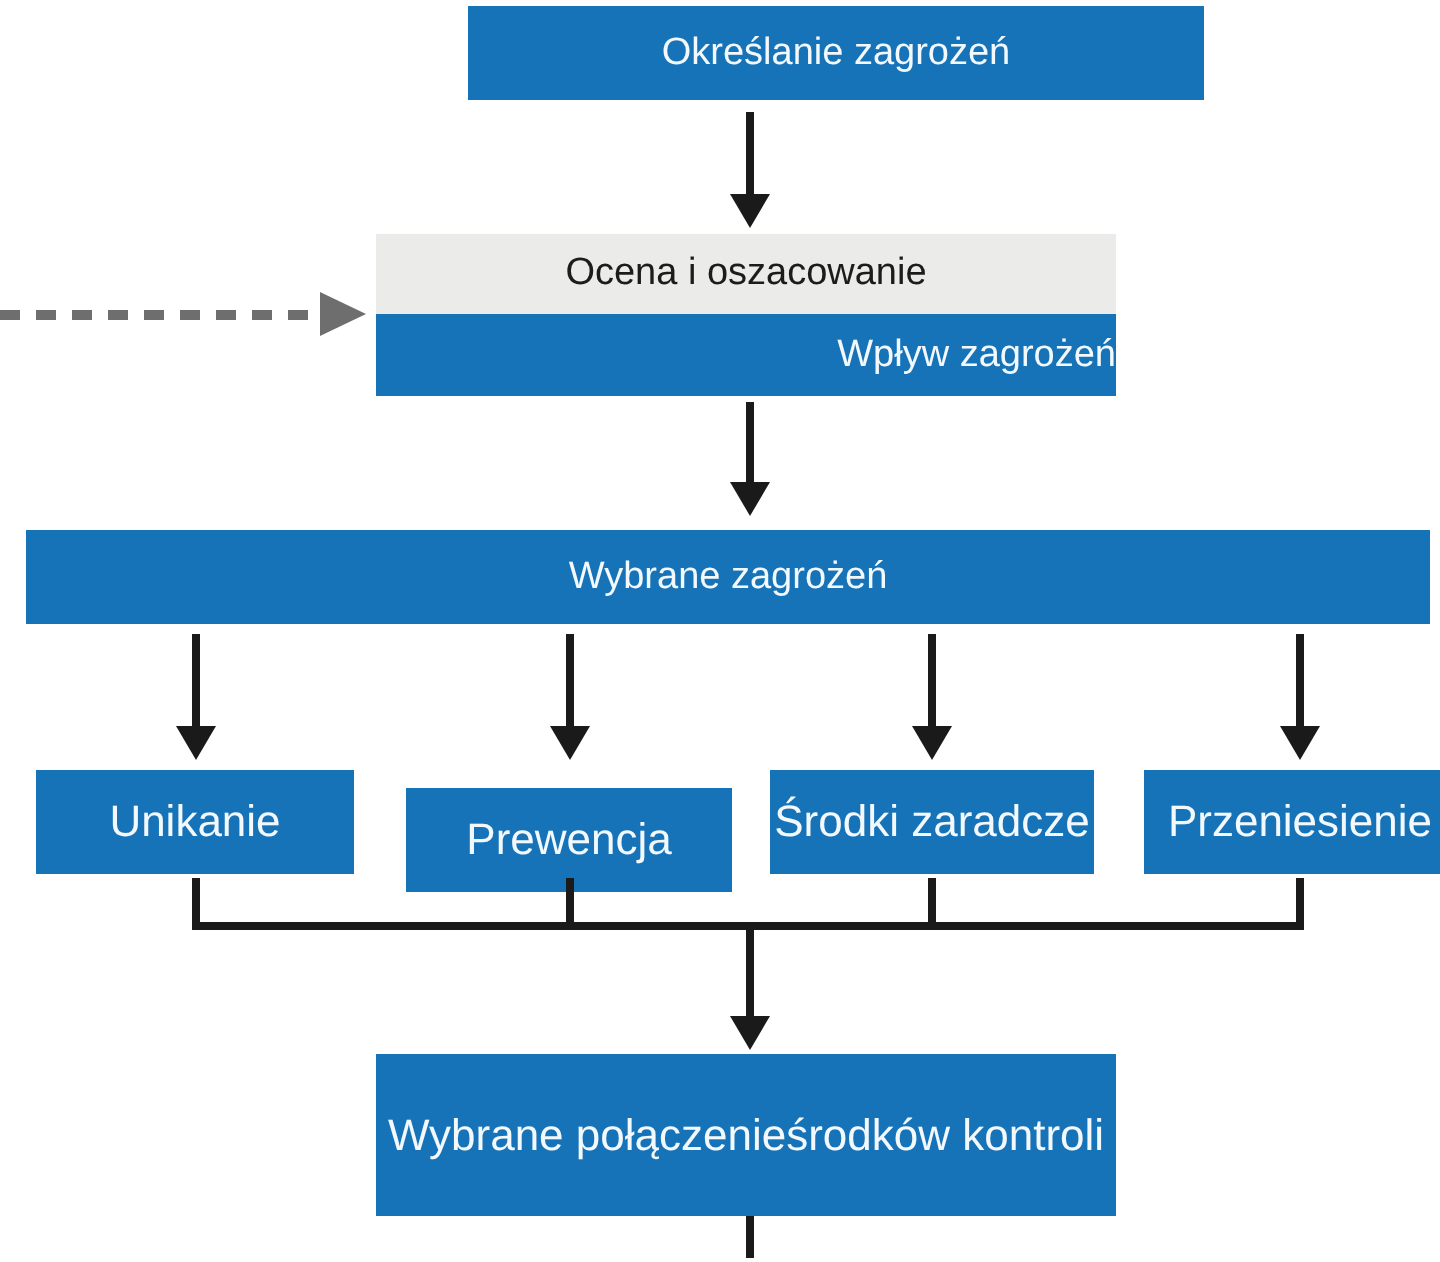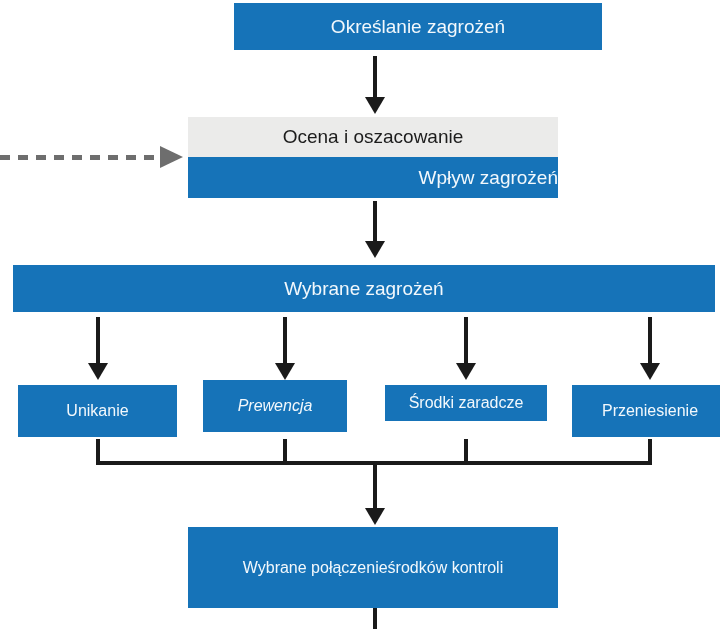--- a/index.html
+++ b/index.html
@@ -18,21 +18,21 @@
   }
   .node.blue{
     background:var(--node-blue,#1673b8);
     color:var(--text-on-blue,#f2f8fc);
   }
   .node.gray{
     background:var(--node-gray,#ebebea);
     color:var(--text-on-gray,#1c1c1c);
   }
   .fs19{font-size:19px;}
-  .fs18{font-size:16px;}
+  .fs18{font-size:22px;}
   .shaft{
     position:absolute;width:4px;
     background:var(--arrow-black,#1a1a1a);
   }
   .head-down{
     position:absolute;width:0;height:0;
     border-left:10px solid transparent;
     border-right:10px solid transparent;
     border-top:17px solid var(--arrow-black,#1a1a1a);
   }
@@ -90,24 +90,24 @@
 
   <div class="shaft" style="left:464px;top:317px;height:46px;"></div>
   <div class="head-down" style="left:456px;top:363px;"></div>
 
   <div class="shaft" style="left:648px;top:317px;height:46px;"></div>
   <div class="head-down" style="left:640px;top:363px;"></div>
 
   <div class="node blue fs18" style="left:18px;top:385px;width:159px;height:52px;">
     <span>Unikanie</span>
   </div>
-  <div class="node blue fs18" style="left:203px;top:380px;width:144px;height:52px;font-style:italic;">
+  <div class="node blue fs18" style="left:203px;top:394px;width:163px;height:52px;">
     <span>Prewencja</span>
   </div>
-  <div class="node blue fs18" style="left:385px;top:385px;width:162px;height:36px;">
+  <div class="node blue fs18" style="left:385px;top:385px;width:162px;height:52px;">
     <span>Środki zaradcze</span>
   </div>
   <div class="node blue fs18" style="left:572px;top:385px;width:156px;height:52px;">
     <span>Przeniesienie</span>
   </div>
 
   <div class="shaft" style="left:96px;top:439px;height:24px;"></div>
   <div class="shaft" style="left:283px;top:439px;height:24px;"></div>
   <div class="shaft" style="left:464px;top:439px;height:24px;"></div>
   <div class="shaft" style="left:648px;top:439px;height:24px;"></div>

